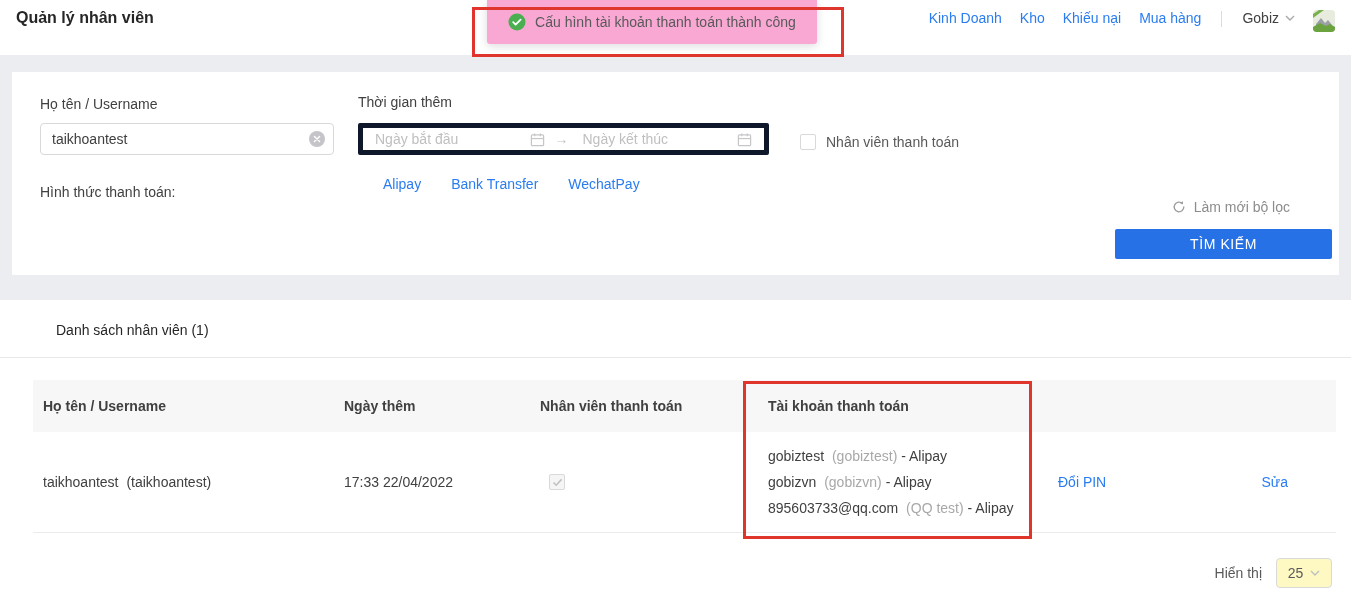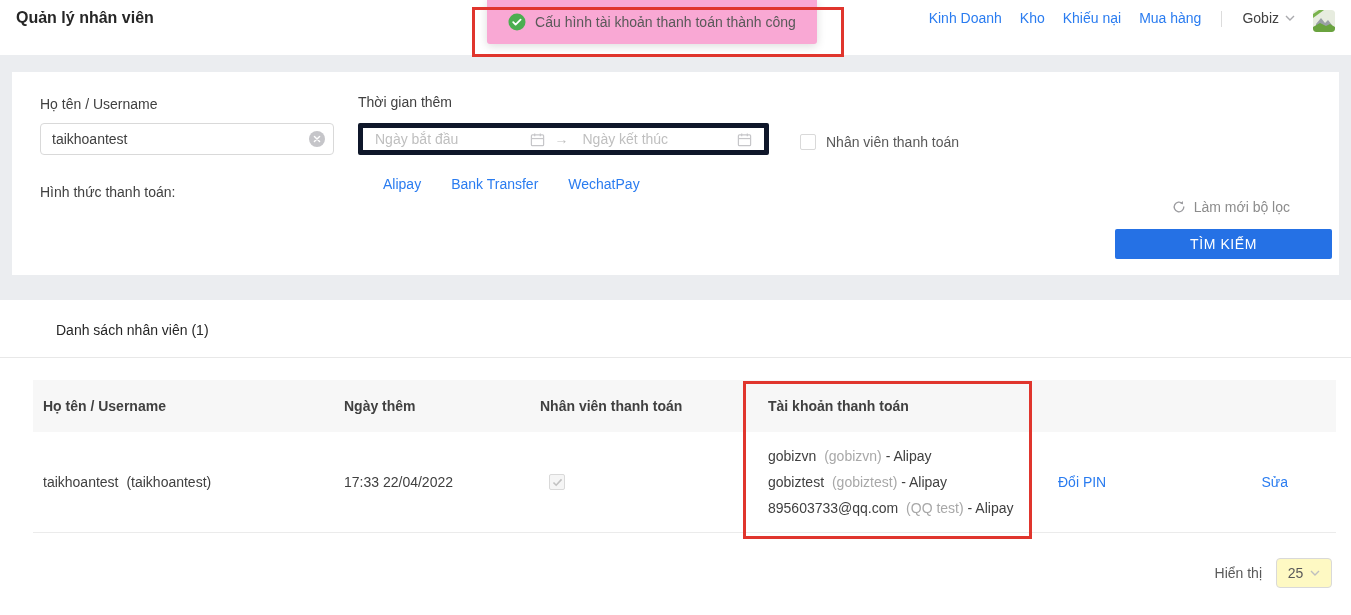--- a/index.html
+++ b/index.html
@@ -213,27 +213,27 @@
     <div class="cell c2">17:33 22/04/2022</div>
     <div class="cell c3">
       <span class="checkbox row-cb checked">
         <svg width="11" height="9" viewBox="0 0 12 10">
             <path d="M1.5 5l3 3 6-6.5" stroke="#c1c1c1" stroke-width="1.8" fill="none"></path>
           </svg>
       </span>
     </div>
     <div class="cell c4">
       <div class="acc-line">
-        <span>gobizvn</span>
-        <span class="alias">(gobizvn)</span>
+        <span>gobiztest</span>
+        <span class="alias">(gobiztest)</span>
         <span>- Alipay</span>
       </div>
       <div class="acc-line">
-        <span>gobiztest</span>
-        <span class="alias">(gobiztest)</span>
+        <span>gobizvn</span>
+        <span class="alias">(gobizvn)</span>
         <span>- Alipay</span>
       </div>
       <div class="acc-line">
         <span>895603733@qq.com</span>
         <span class="alias">(QQ test)</span>
         <span>- Alipay</span>
       </div>
     </div>
     <div class="cell c5">
       <a>Đổi PIN</a>

